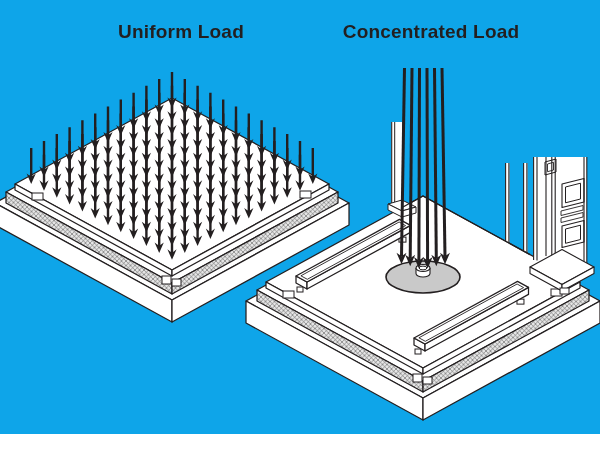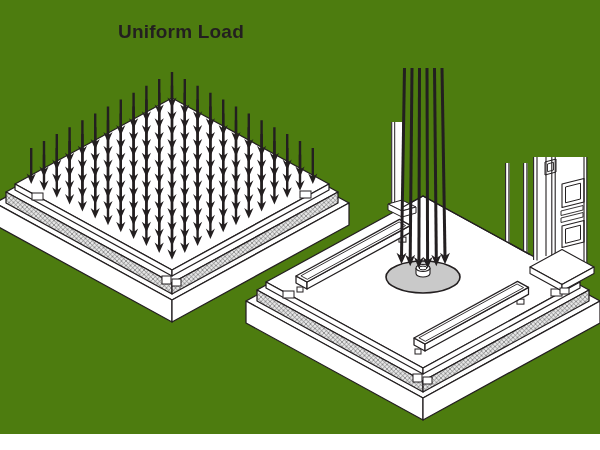--- a/index.html
+++ b/index.html
@@ -1,16 +1,16 @@
 <!DOCTYPE html>
 <html><head>
 <meta charset="utf-8">
 <style>
   html,body{margin:0;padding:0;background:#fff;}
-  #stage{position:relative;width:600px;height:434px;background:#4d7c0f;overflow:hidden;
+  #stage{position:relative;width:600px;height:434px;background:#0ea5e9;overflow:hidden;
          font-family:"Liberation Sans", sans-serif;}
   .fig-title{position:absolute;top:21px;width:240px;text-align:center;
              font-weight:700;font-size:19px;color:#231f20;letter-spacing:.2px;}
   #t-uniform{left:61px;}
   #t-concentrated{left:311px;}
   svg{position:absolute;left:0;top:0;}
 </style>
 </head>
 <body>
 
@@ -277,13 +277,14 @@
           <path d="M436.3,266.35 L431.3,254.85000000000002 L436.3,258.35 L441.3,254.85000000000002 Z" fill="#231f20"></path>
           <line x1="442" y1="68" x2="445" y2="256.25" stroke="#231f20" stroke-width="3"></line>
           <path d="M445,264.25 L440,252.75 L445,256.25 L450,252.75 Z" fill="#231f20"></path>
         </g>
         <g>
           <path d="M403,207 L423,196 L530,254.6" fill="none" stroke="#231f20" stroke-width="1.2"></path>
         </g>
       </g>
   </svg>
   <div class="fig-title" id="t-uniform">Uniform Load</div>
+  <div class="fig-title" id="t-concentrated">Concentrated Load</div>
 </div>
 
 </body></html>

